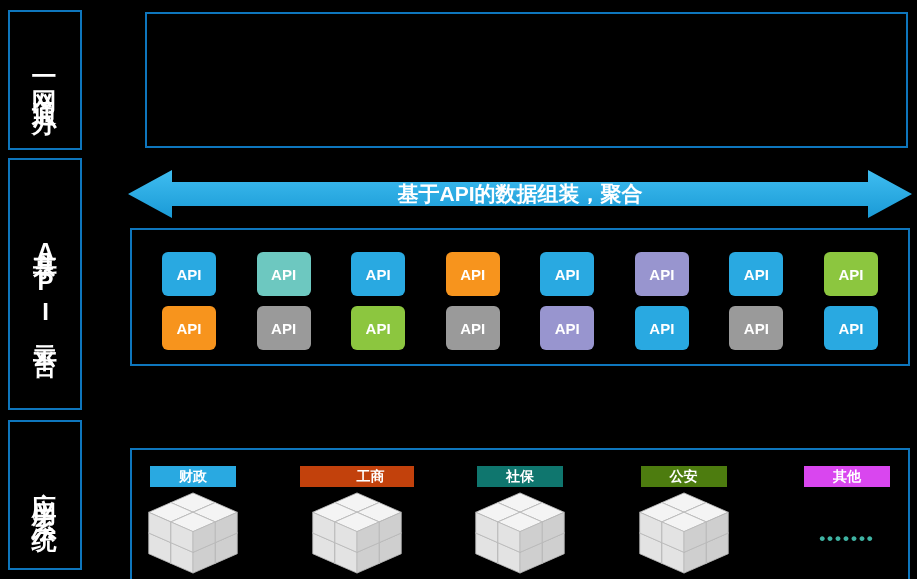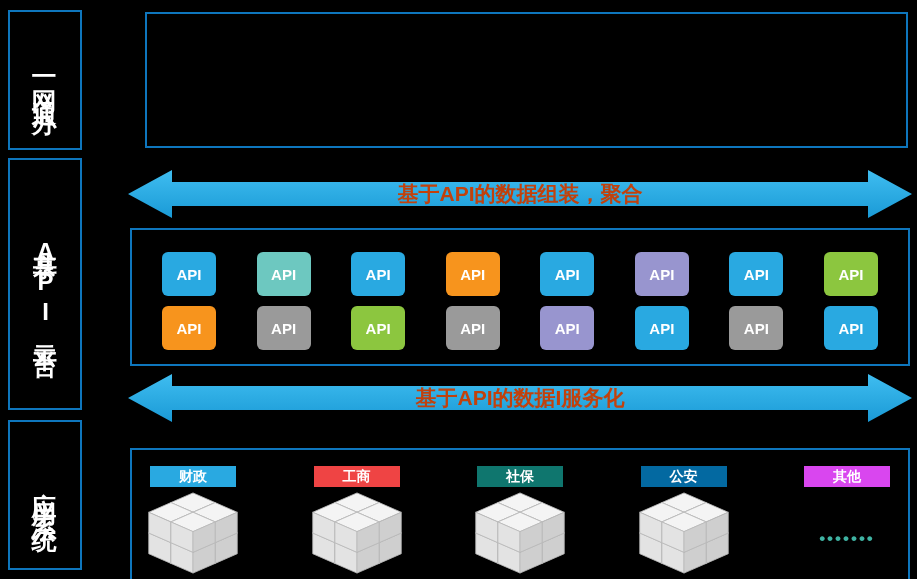--- a/index.html
+++ b/index.html
@@ -16,21 +16,21 @@
   #panel-bot{top:420px;height:150px;}  #panel-bot .vtext{letter-spacing:11px;}
 
   
   .top-box{position:absolute;left:145px;top:12px;width:763px;height:136px;
            border:2px solid #0e76bd;box-sizing:border-box;background:#000;}
 
   
   .arrow-wrap{position:absolute;left:128px;width:784px;height:48px;}
   .arrow-wrap svg{display:block;width:100%;height:100%;}
   .arrow-label{position:absolute;inset:0;display:flex;align-items:center;justify-content:center;
-               color:#c2410c;font-size:21px;font-weight:bold;}
+               color:#ffffff;font-size:21px;font-weight:bold;}
   #arrow1{top:170px;} #arrow2{top:374px;}
 
   
   .api-box{position:absolute;left:130px;top:228px;width:780px;height:138px;
            border:2px solid #0e76bd;box-sizing:border-box;padding:22px 30px 0;background:#000;}
   .api-row{display:flex;justify-content:space-between;margin-bottom:10px;}
   .tile{width:54px;height:44px;border-radius:6px;color:#fff;font-weight:bold;font-size:15px;
         display:flex;align-items:center;justify-content:center;}
 
   
@@ -108,48 +108,42 @@
       <div class="tile" style="background-color: rgb(154, 154, 154);">API</div>
       <div class="tile" style="background-color: rgb(140, 198, 63);">API</div>
       <div class="tile" style="background-color: rgb(154, 154, 154);">API</div>
       <div class="tile" style="background-color: rgb(152, 149, 207);">API</div>
       <div class="tile" style="background-color: rgb(41, 169, 225);">API</div>
       <div class="tile" style="background-color: rgb(154, 154, 154);">API</div>
       <div class="tile" style="background-color: rgb(41, 169, 225);">API</div>
     </div>
   </div>
 
-  <div class="arrow-wrap" id="arrow2">
-    <svg viewBox="0 0 784 48">
-      <use href="#dblarrow"></use>
-    </svg>
-    <div class="arrow-label">基于API的数据I服务化</div>
-  </div>
 
   <div class="sys-box">
     <div class="sys-col">
       <div class="sys-label" style="background-color: rgb(41, 169, 225);">财政</div>
       <svg class="cubes" viewBox="0 0 68 60">
           <use href="#cluster"></use>
         </svg>
     </div>
     <div class="sys-col">
-      <div class="sys-label" style="background-color: #ef4444;">工商</div>
+      <div class="sys-label" style="background-color: #c2410c; padding-left: 28px;">工商</div>
       <svg class="cubes" viewBox="0 0 68 60">
           <use href="#cluster"></use>
         </svg>
     </div>
     <div class="sys-col">
       <div class="sys-label" style="background-color: #0f766e;">社保</div>
       <svg class="cubes" viewBox="0 0 68 60">
           <use href="#cluster"></use>
         </svg>
     </div>
     <div class="sys-col">
-      <div class="sys-label" style="background-color: #0369a1;">公安</div>
+      <div class="sys-label" style="background-color: #4d7c0f;">公安</div>
       <svg class="cubes" viewBox="0 0 68 60">
           <use href="#cluster"></use>
         </svg>
     </div>
     <div class="sys-col">
       <div class="sys-label" style="background-color: #d946ef;">其他</div>
       <div class="dots">•••••••</div>
     </div>
   </div>
 

